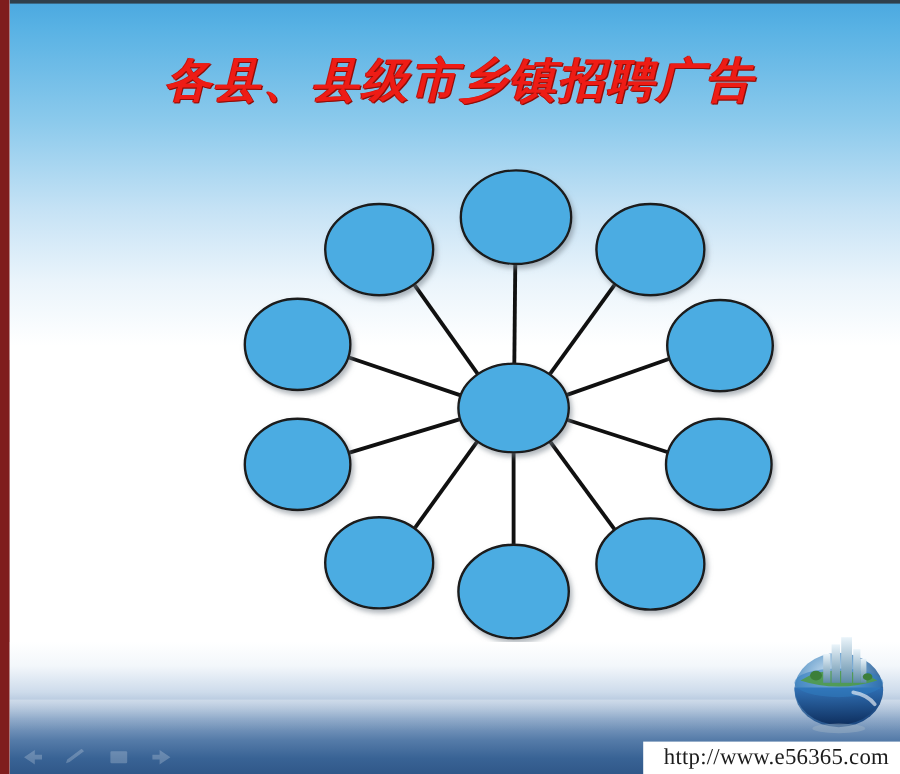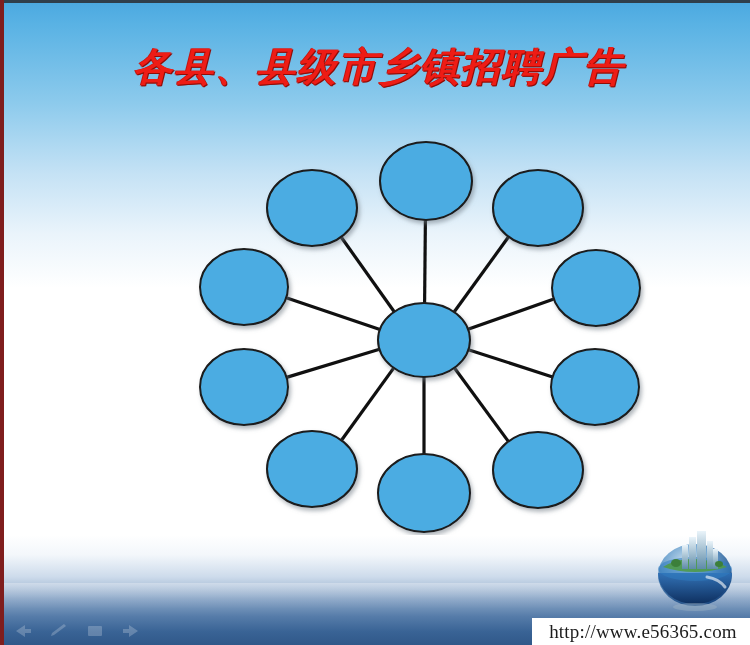--- a/index.html
+++ b/index.html
@@ -7,21 +7,21 @@
     padding: 0;
     background: #ffffff;
   }
   #slide {
     position: relative;
     width: 750px;
     height: 645px;
     overflow: hidden;
     background: #ffffff;
     font-family: "Liberation Sans", sans-serif;
-    border-left: 4px solid #7f1d1d;
+    border-left: 8px solid #7f1d1d;
     box-sizing: border-box;
   }
   
   .bg-top {
     position: absolute;
     left: 0; top: 0;
     width: 750px; height: 300px;
     background: linear-gradient(to bottom,
         #4aa8e0 0%,
         #59b2e4 8%,

